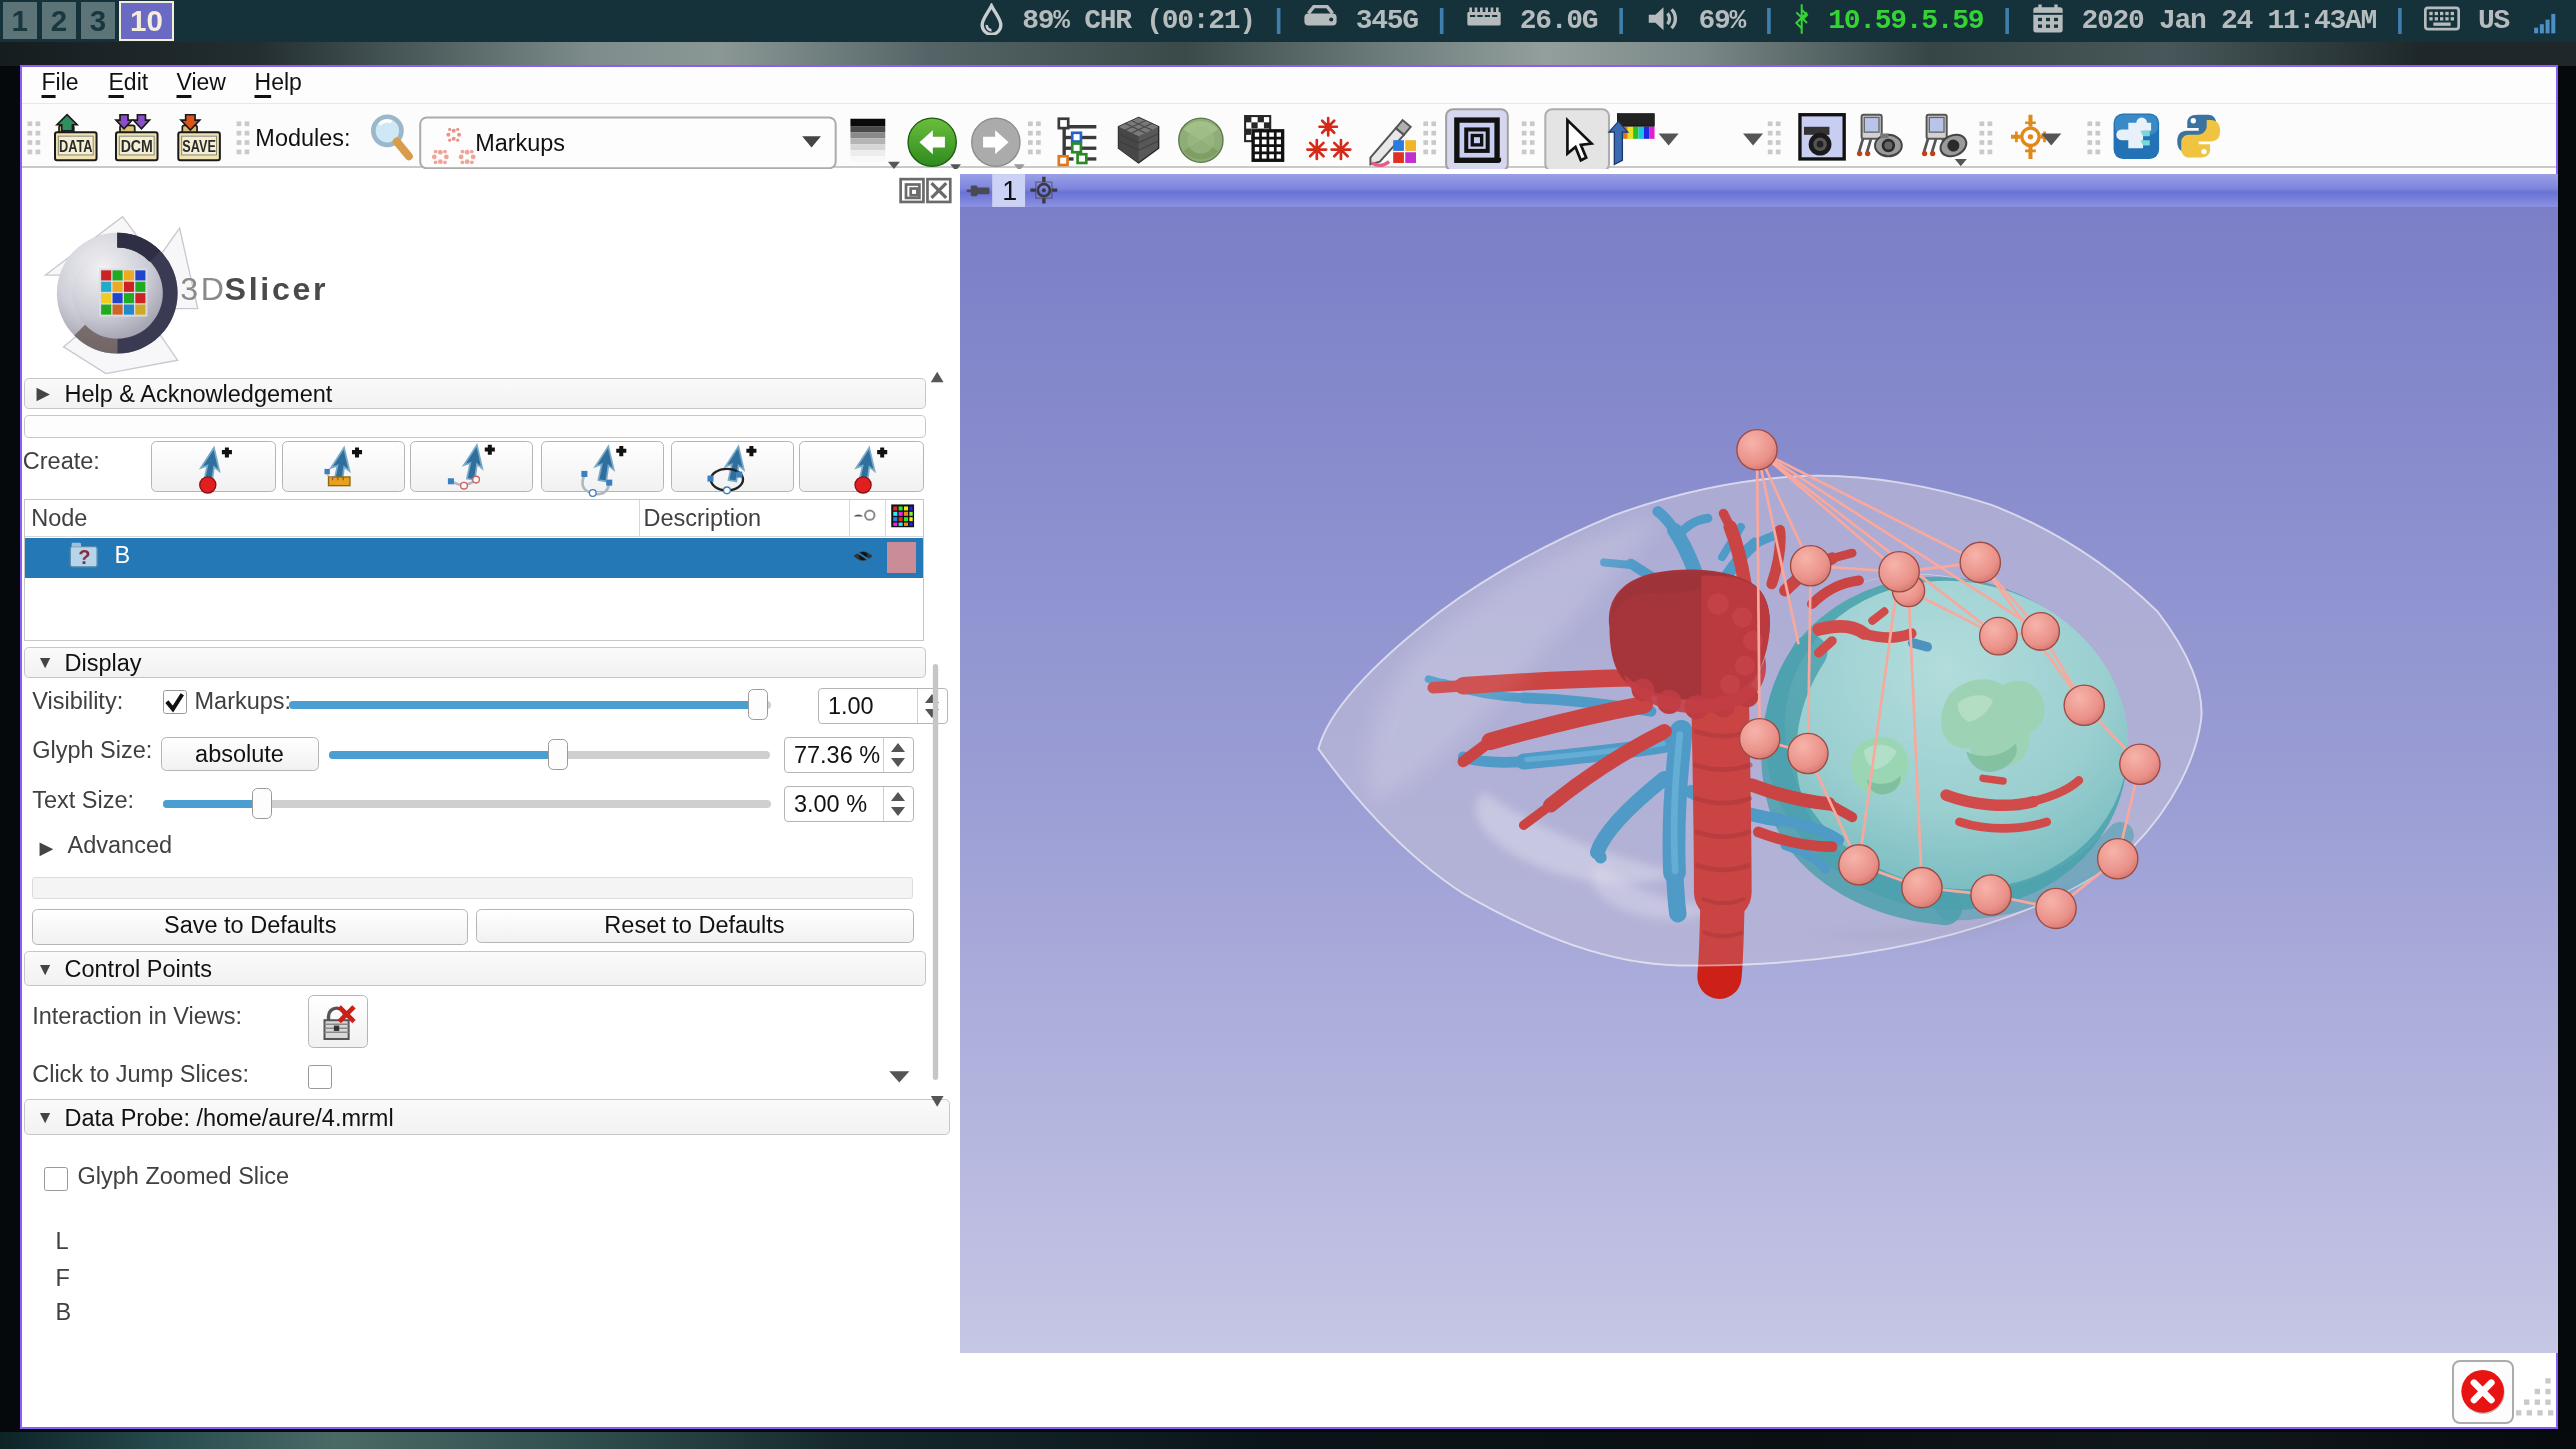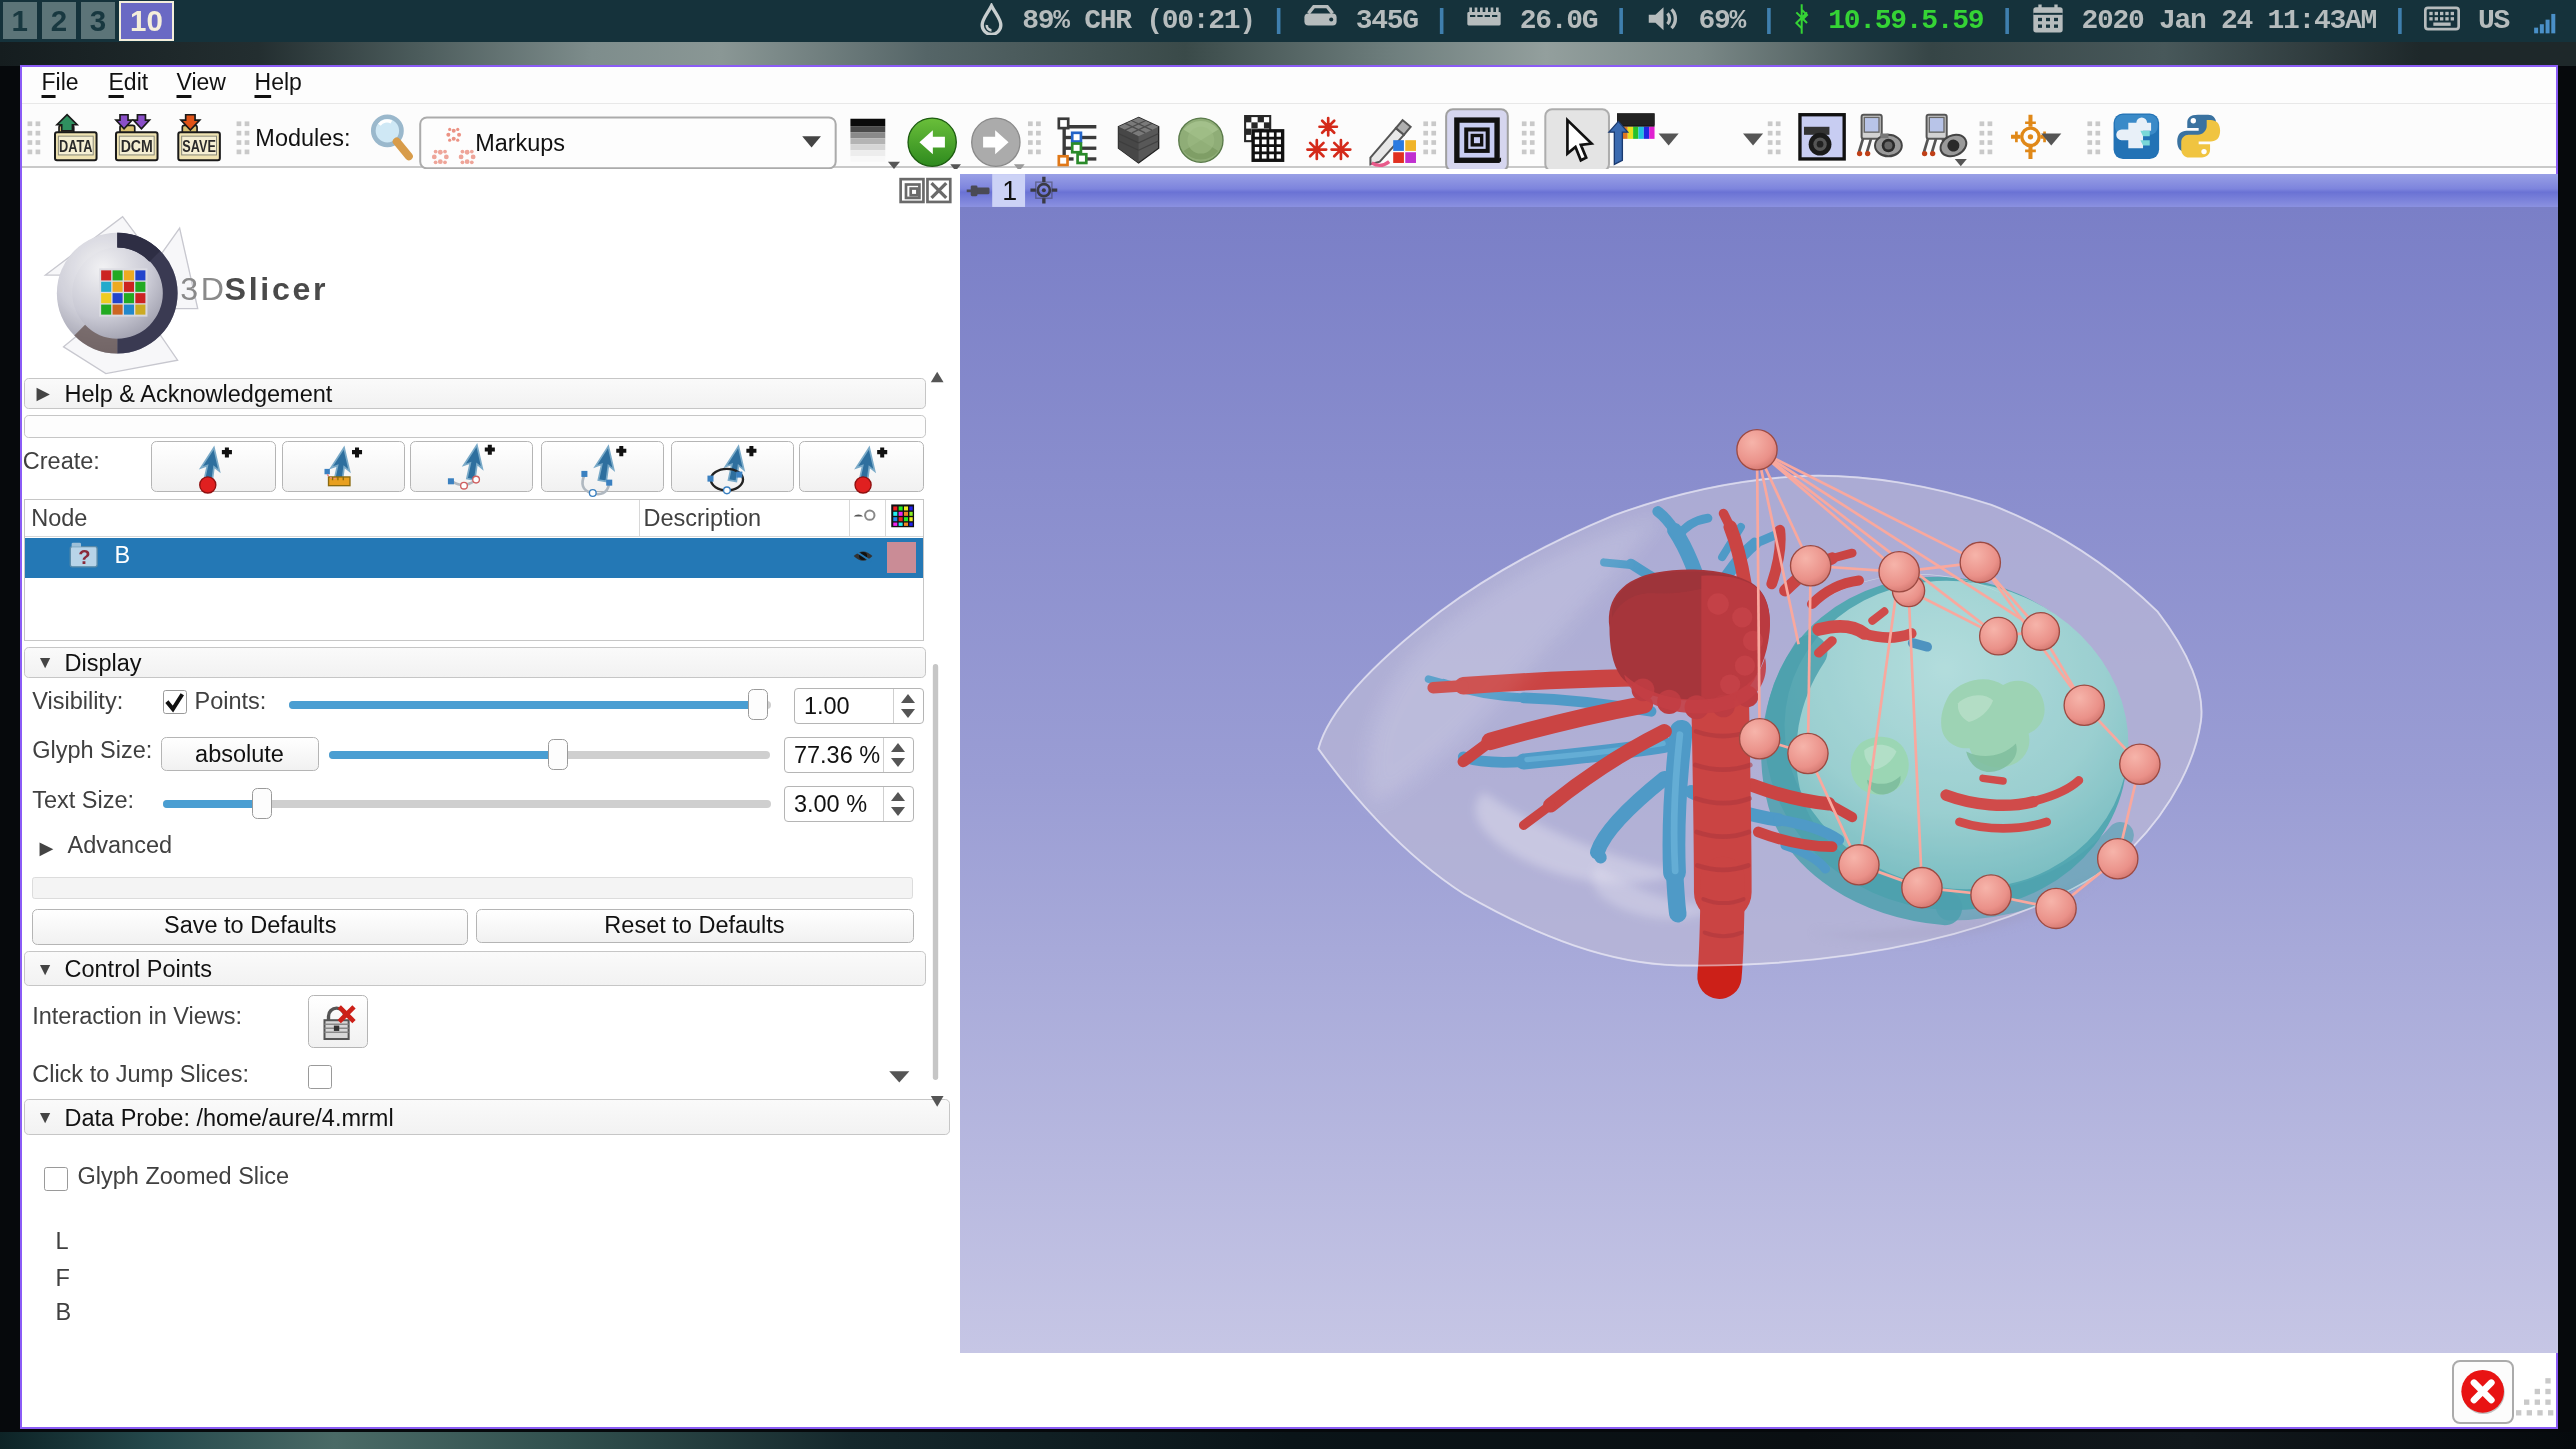--- a/index.html
+++ b/index.html
@@ -446,27 +446,27 @@
           <div class="abs" style="left:862px; top:4px; width:29.5px; height:31px; background:#ca8c96;"></div>
         </div>
       </div>
       <div class="sechead" style="top:476px;">
           <span class="tri">▼</span>
           <span class="lab">Display</span>
         </div>
 
       <div class="lbl" style="left:10.7px; top:517px;">Visibility:</div>
       <div class="cbox" style="left:141px; top:519px;"></div>
-      <div class="lbl" style="left:173px; top:517px;">Points:</div>
+      <div class="lbl" style="left:173px; top:517px;">Markups:</div>
       <div class="slider" style="left:267px; top:517px; width:482px;">
           <div class="groove"></div>
           <div class="fill" style="width:476px;"></div>
           <div class="handle" style="left:459px;"></div>
         </div>
-      <div class="spin" style="left:772px; top:517px;">
+      <div class="spin" style="left:796px; top:517px;">
           <span class="val">1.00</span>
           <span class="arrows">
             <span class="up"></span>
             <span class="dn"></span>
           </span>
         </div>
 
       <div class="lbl" style="left:10.7px; top:566px;">Glyph Size:</div>
       <div class="btn abs" style="left:139px; top:566px; width:158px; height:34px; font-size:23.5px; text-align:center; line-height:32px; color:#111;">absolute</div>
       <div class="slider" style="left:307px; top:567px; width:441px;">

